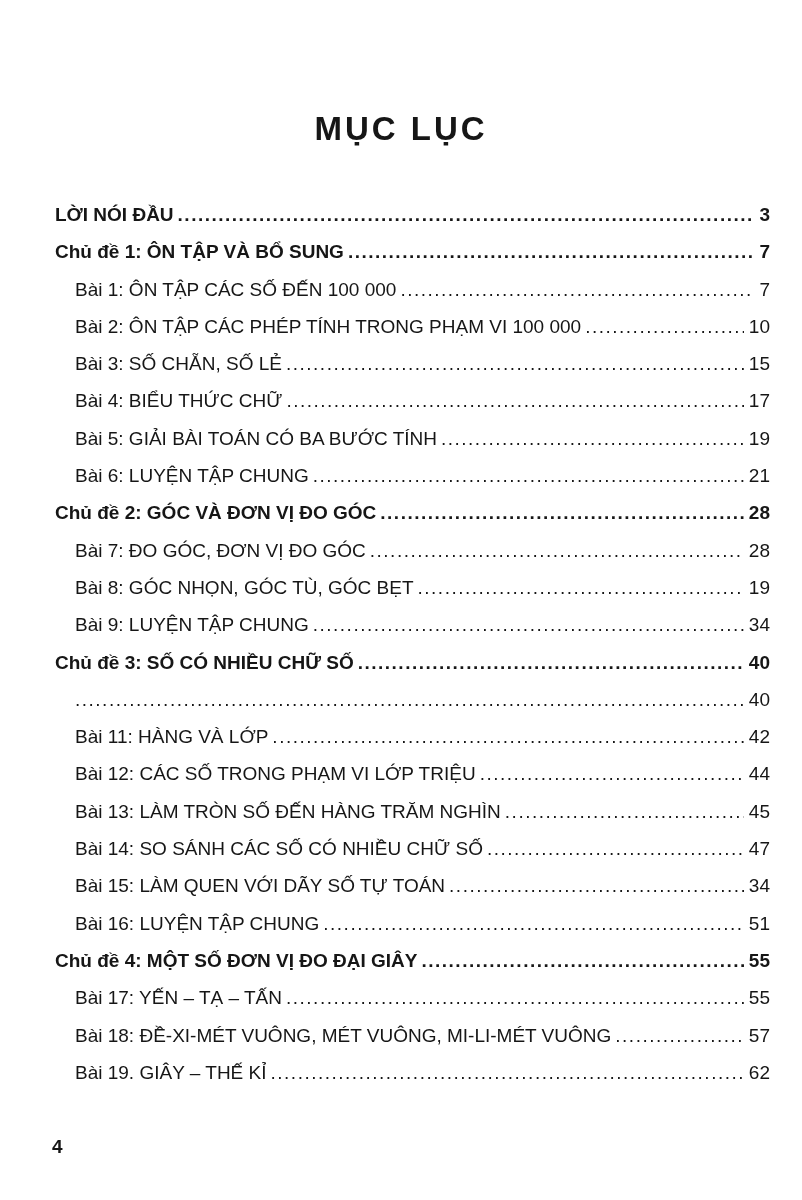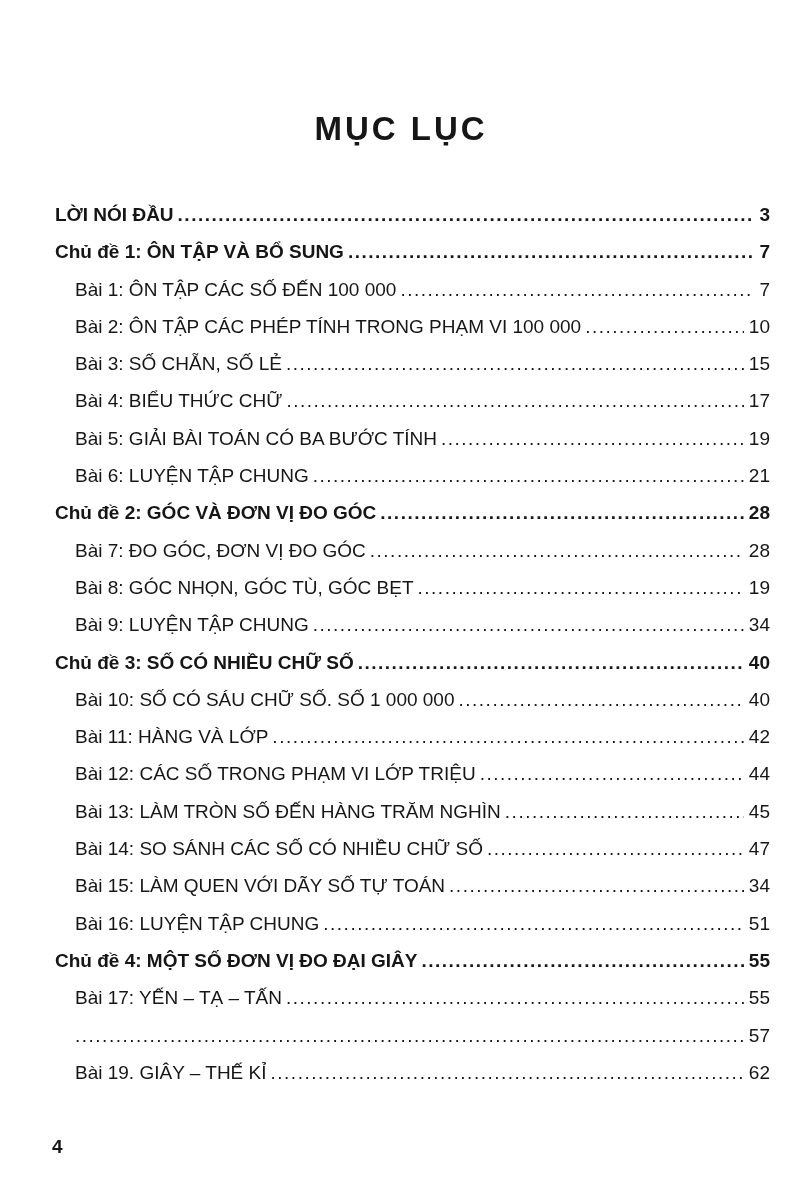--- a/index.html
+++ b/index.html
@@ -133,21 +133,20 @@
         <span class="label">Bài 9: LUYỆN TẬP CHUNG </span>
         <span class="leader"></span>
         <span class="pagenum">34</span>
       </div>
       <div class="row section">
         <span class="label">Chủ đề 3: SỐ CÓ NHIỀU CHỮ SỐ</span>
         <span class="leader"></span>
         <span class="pagenum">40</span>
       </div>
       <div class="row item">
-        <span class="label">Bài 10: SỐ CÓ SÁU CHỮ SỐ. SỐ 1 000 000 </span>
         <span class="leader"></span>
         <span class="pagenum">40</span>
       </div>
       <div class="row item">
         <span class="label">Bài 11: HÀNG VÀ LỚP </span>
         <span class="leader"></span>
         <span class="pagenum">42</span>
       </div>
       <div class="row item">
         <span class="label">Bài 12: CÁC SỐ TRONG PHẠM VI LỚP TRIỆU</span>
@@ -178,20 +177,21 @@
         <span class="label">Chủ đề 4: MỘT SỐ ĐƠN VỊ ĐO ĐẠI GIÂY </span>
         <span class="leader"></span>
         <span class="pagenum">55</span>
       </div>
       <div class="row item">
         <span class="label">Bài 17: YẾN – TẠ – TẤN</span>
         <span class="leader"></span>
         <span class="pagenum">55</span>
       </div>
       <div class="row item">
+        <span class="label">Bài 18: ĐỀ-XI-MÉT VUÔNG, MÉT VUÔNG, MI-LI-MÉT VUÔNG </span>
         <span class="leader"></span>
         <span class="pagenum">57</span>
       </div>
       <div class="row item">
         <span class="label">Bài 19. GIÂY – THẾ KỈ </span>
         <span class="leader"></span>
         <span class="pagenum">62</span>
       </div>
     </div>
 

